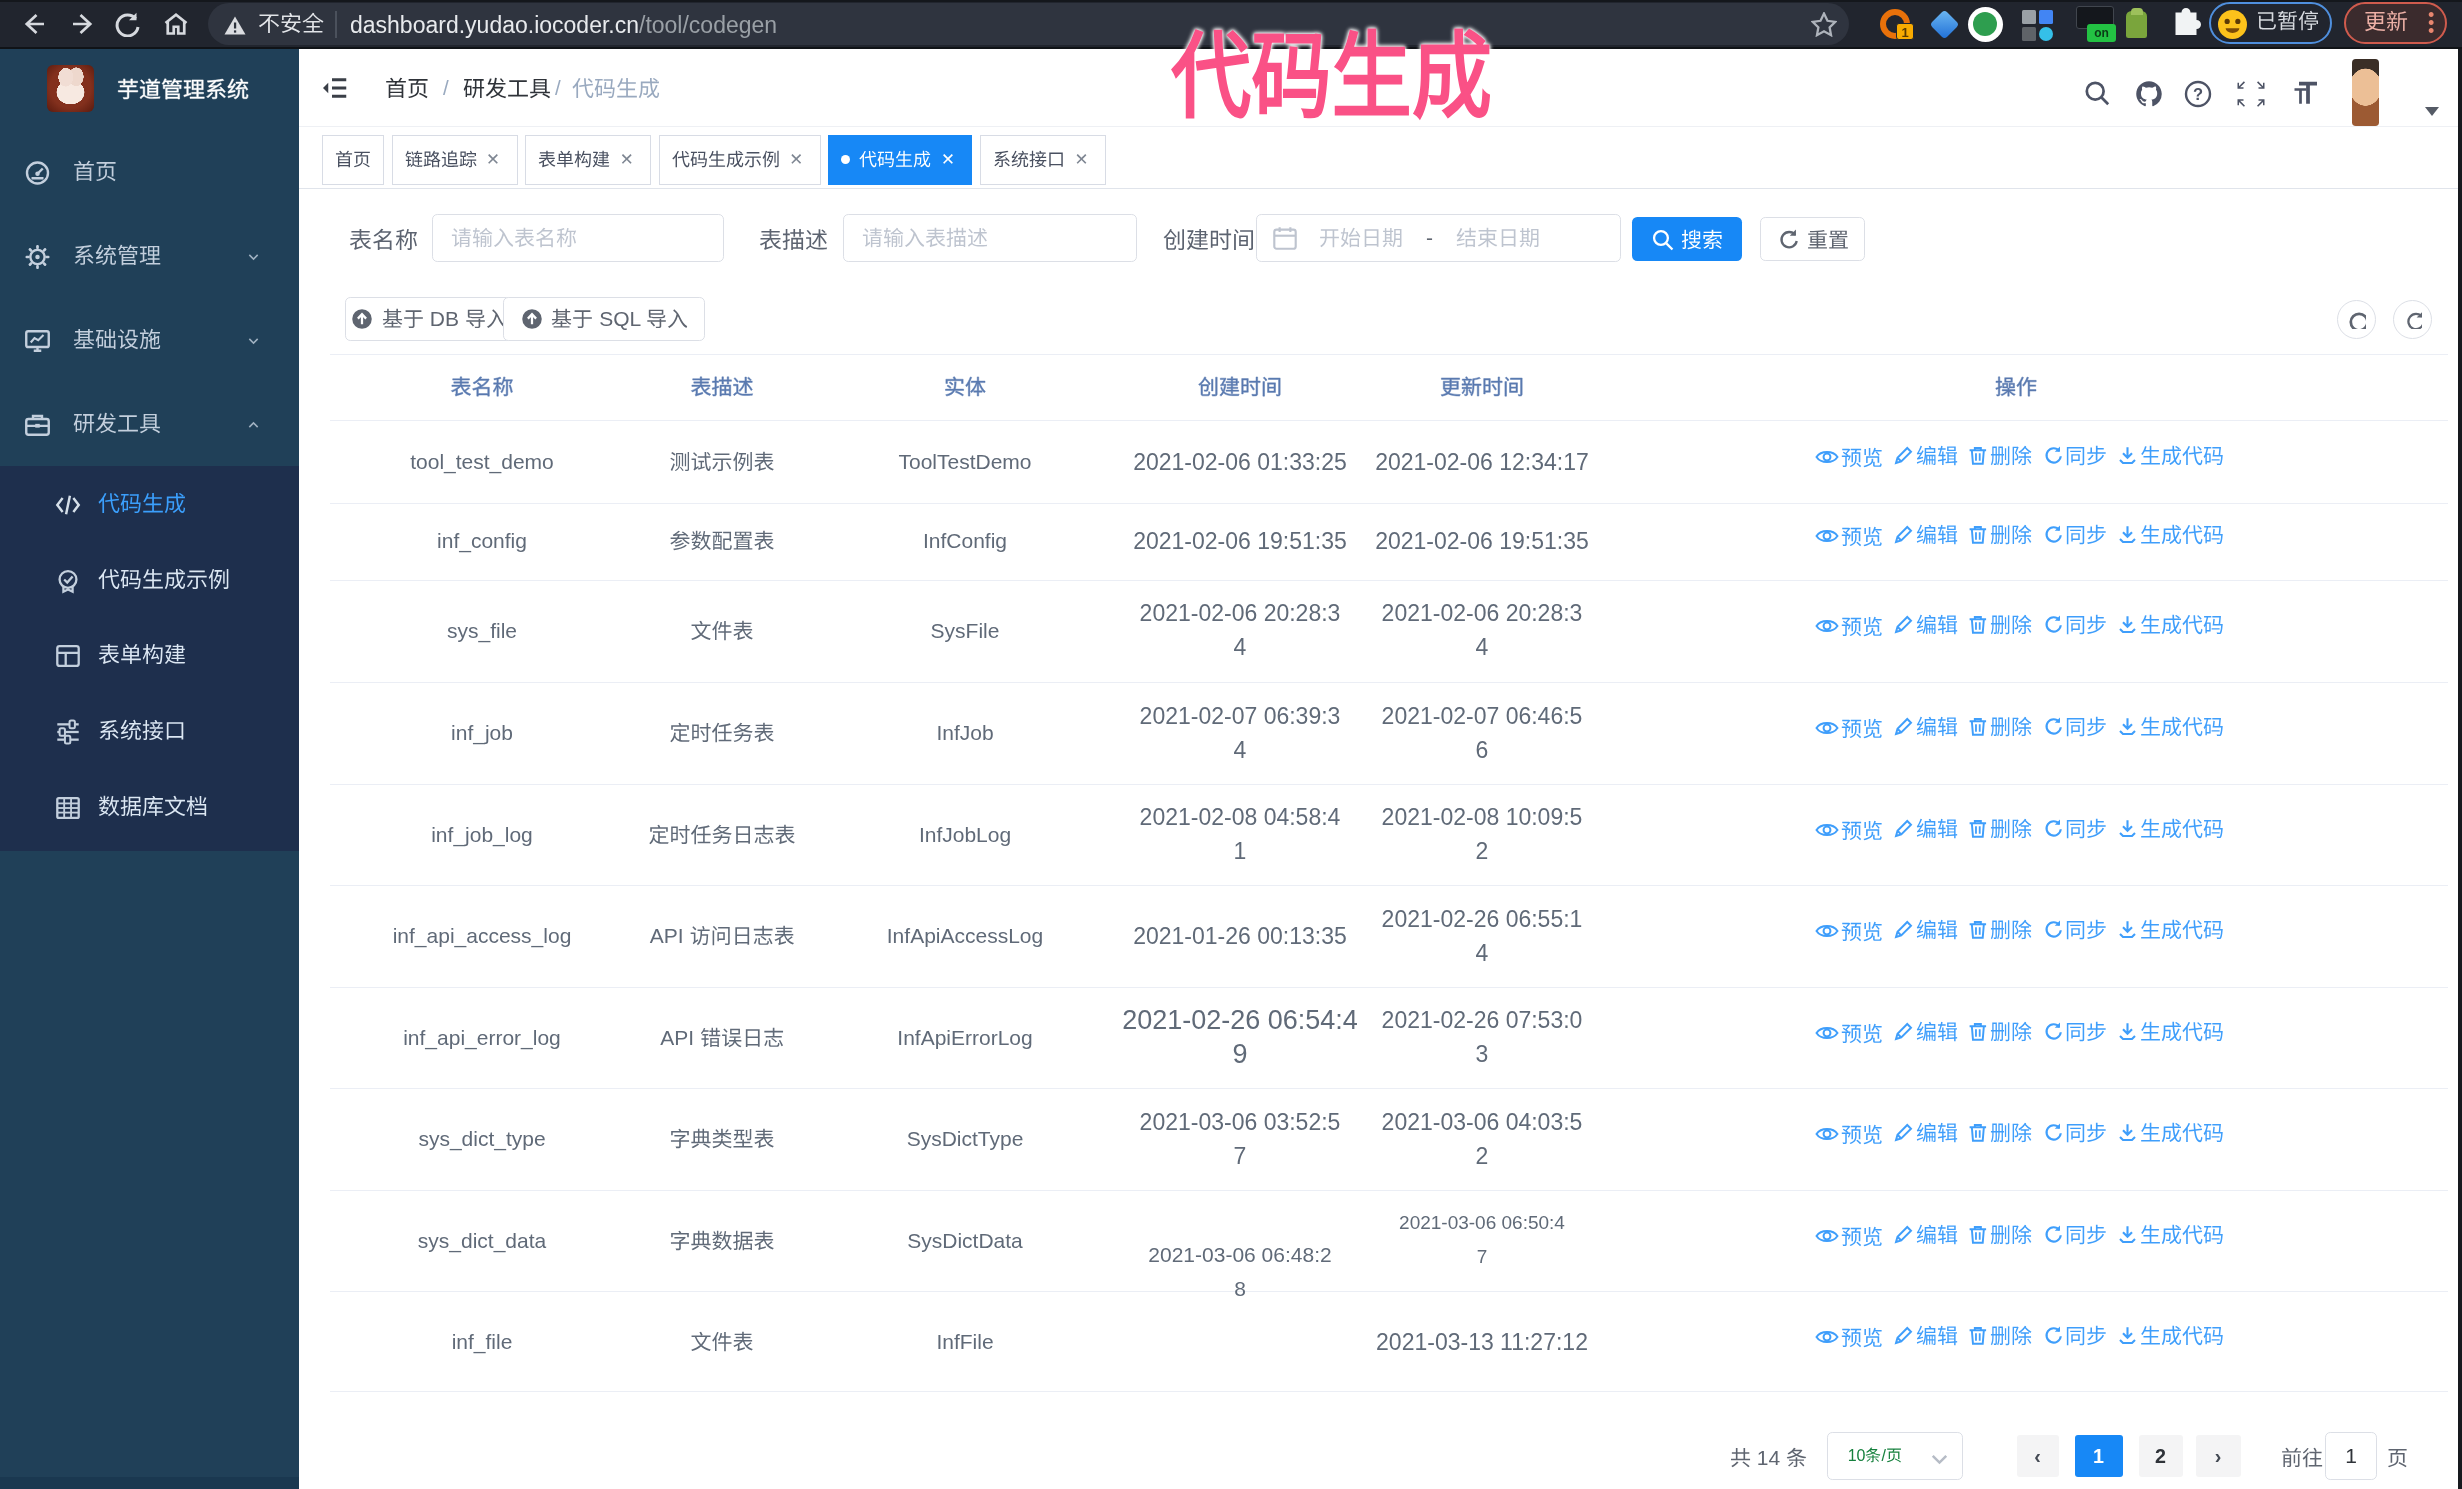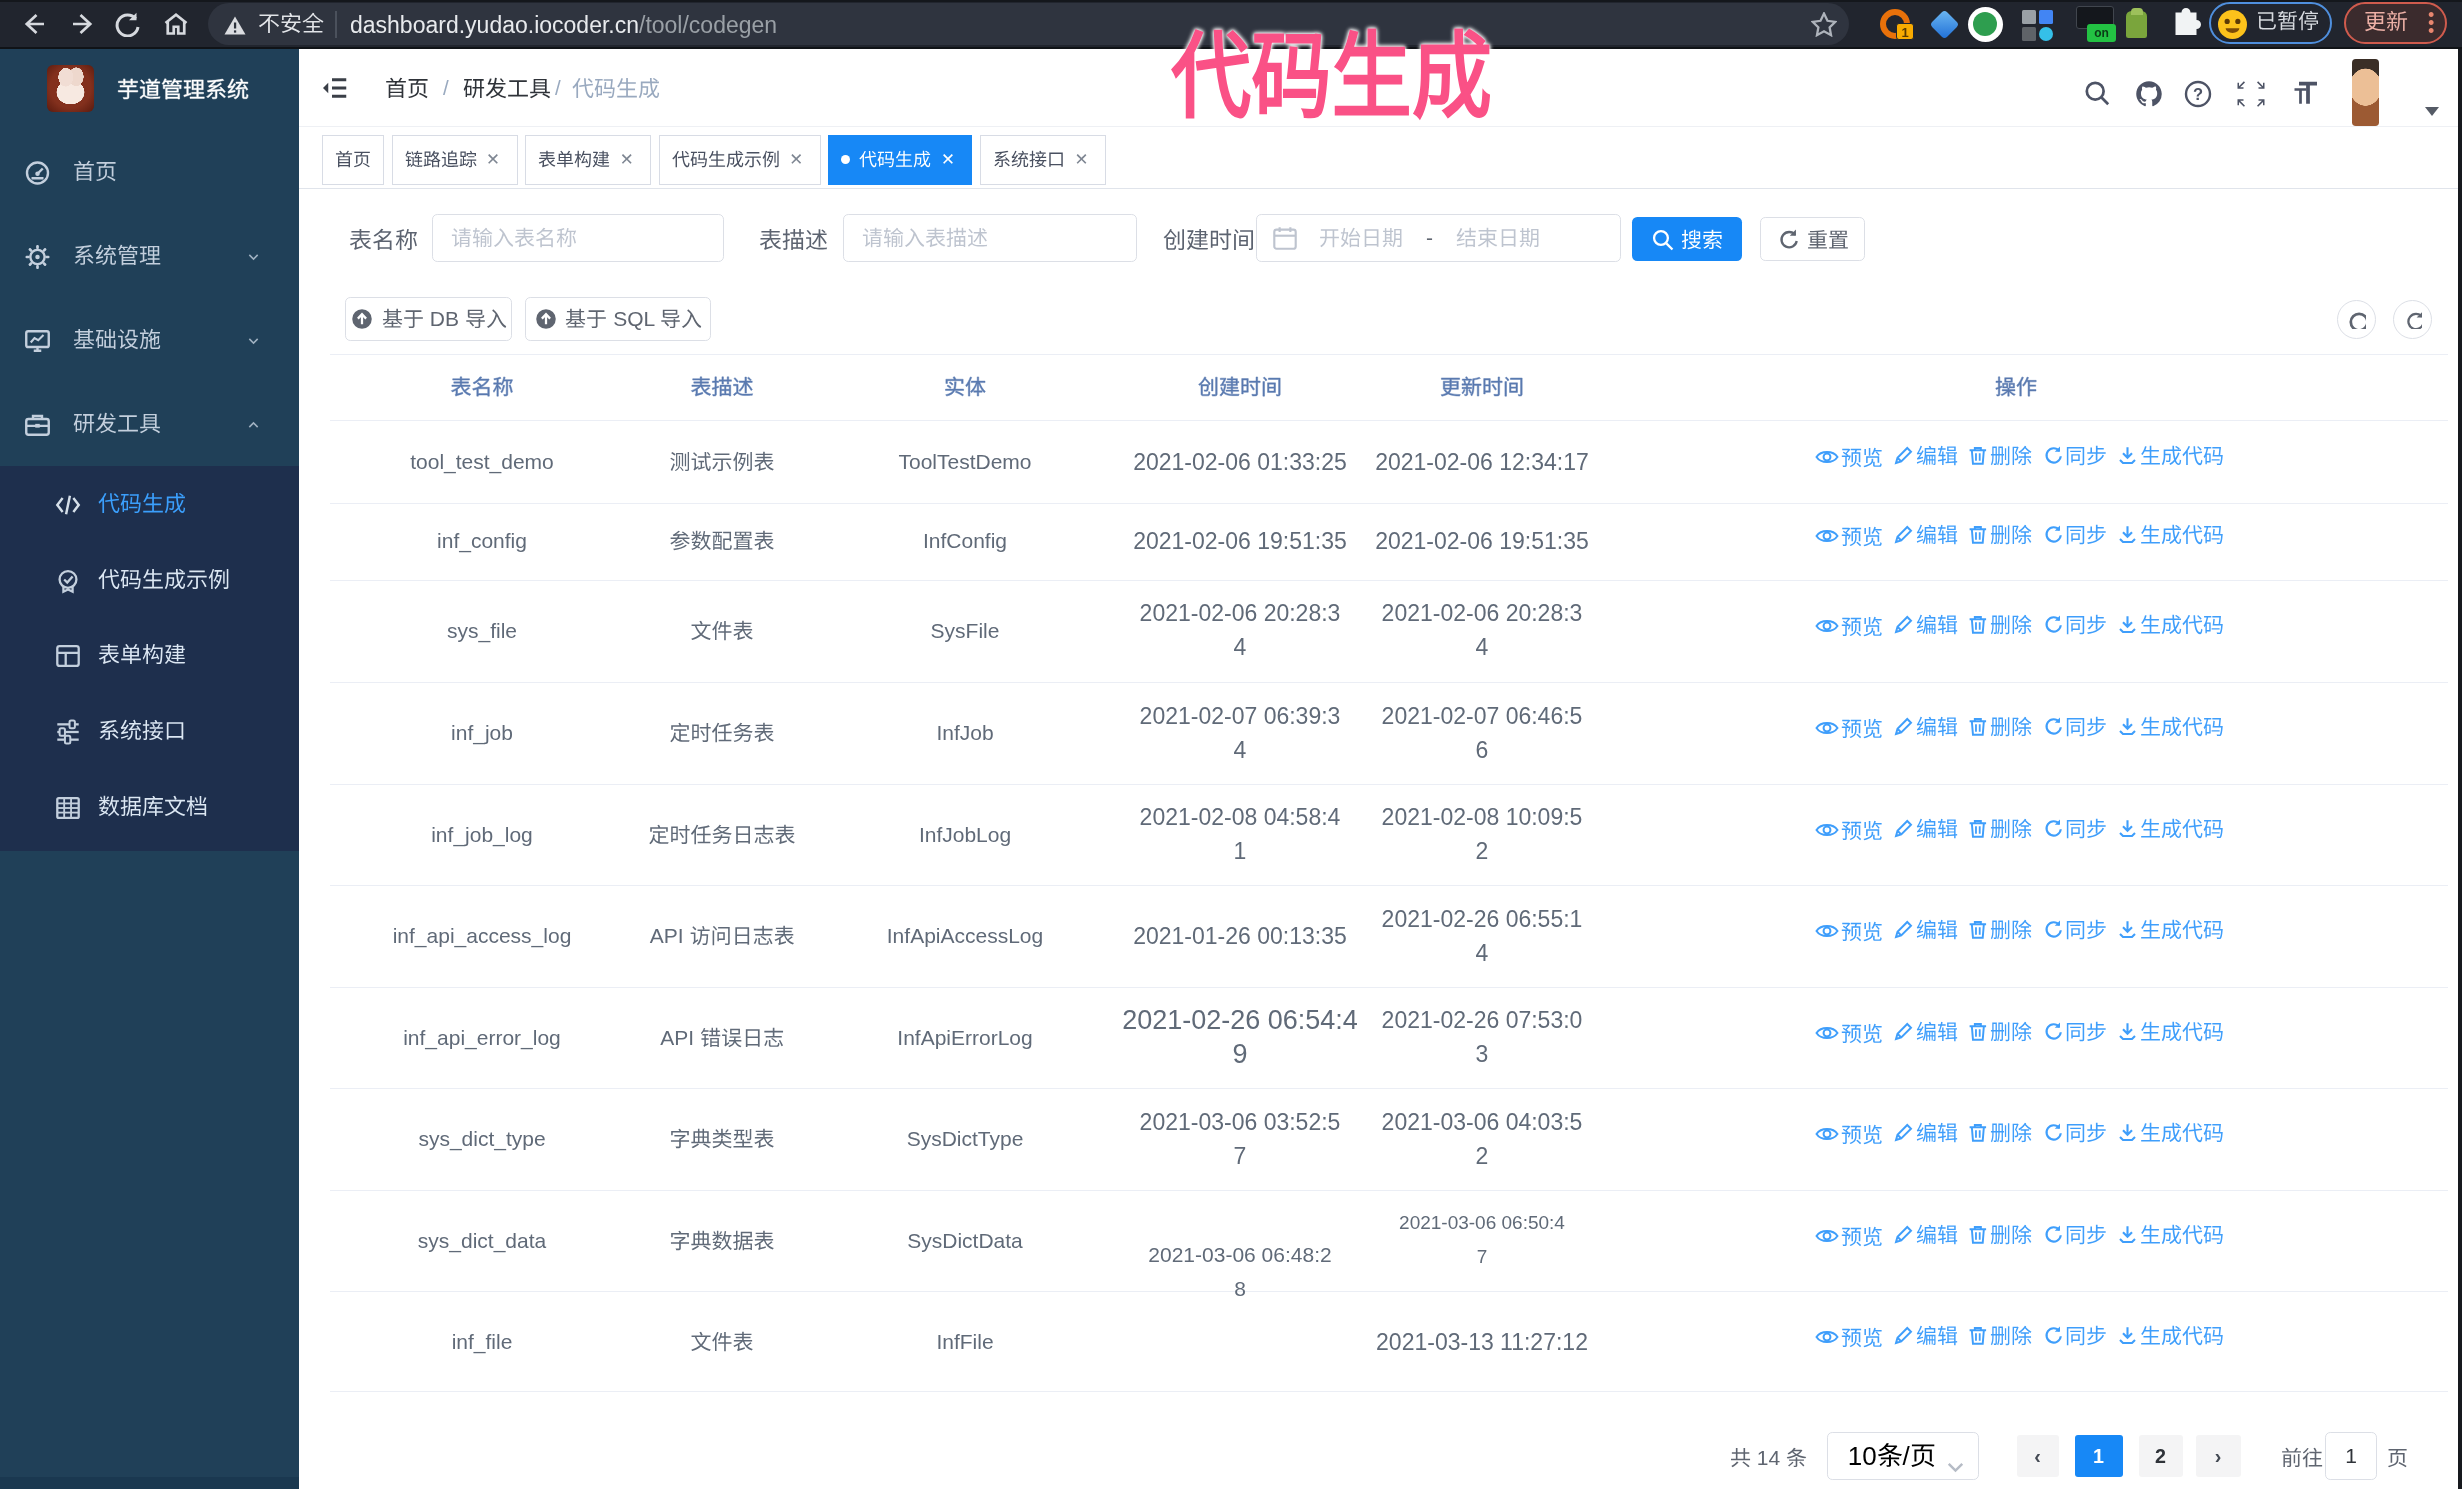--- a/index.html
+++ b/index.html
@@ -428,21 +428,21 @@
       <path d="M16 23 L16 11 M10.5 15.5 L16 9.5 L21.5 15.5" stroke="#fff" stroke-width="3" fill="none"></path>
     </svg>
     <span><svg class="k " style="width:2em;" viewBox="0 -880 2000 1000">
         <use href="#k基"></use>
         <use href="#k于" x="1000"></use>
       </svg> DB <svg class="k " style="width:2em;" viewBox="0 -880 2000 1000">
         <use href="#k导"></use>
         <use href="#k入" x="1000"></use>
       </svg></span>
   </div>
-<div class="btn plain" style="left:525px;top:297px;width:186px">
+<div class="btn plain" style="left:503px;top:297px;width:202px">
     <svg class="i" width="24" height="24" viewBox="0 0 32 32" style="">
       <circle cx="16" cy="16" r="13" fill="#5f6570"></circle>
       <path d="M16 23 L16 11 M10.5 15.5 L16 9.5 L21.5 15.5" stroke="#fff" stroke-width="3" fill="none"></path>
     </svg>
     <span><svg class="k " style="width:2em;" viewBox="0 -880 2000 1000">
         <use href="#k基"></use>
         <use href="#k于" x="1000"></use>
       </svg> SQL <svg class="k " style="width:2em;" viewBox="0 -880 2000 1000">
         <use href="#k导"></use>
         <use href="#k入" x="1000"></use>
@@ -1088,21 +1088,21 @@
           <use href="#k代" x="2000"></use>
           <use href="#k码" x="3000"></use>
         </svg>
       </span></div>
   </div>
 <div class="abs" style="left:1730px;top:1446px;font-size:21px;color:#5f6570"><svg class="k " style="width:1em;" viewBox="0 -880 1000 1000">
       <use href="#k共"></use>
     </svg> 14 <svg class="k " style="width:1em;" viewBox="0 -880 1000 1000">
       <use href="#k条"></use>
     </svg></div>
-<div class="inp" style="left:1827px;top:1432px;width:152px;color:#000000;font-size:26px">
+<div class="inp" style="left:1827px;top:1432px;width:136px;color:#15803d;font-size:16px">
     <span style="margin-left:19.7px">10<svg class="k " style="width:1em;" viewBox="0 -880 1000 1000">
         <use href="#k条"></use>
       </svg>/<svg class="k " style="width:1em;" viewBox="0 -880 1000 1000">
         <use href="#k页"></use>
       </svg></span>
     <span style="position:absolute;right:12px;top:16.7px"><svg class="i" width="21" height="14.4" viewBox="0 0 28 19" style="">
         <path d="M5 5 L14 14 L23 5" stroke="#b6bcc6" stroke-width="3.4" fill="none"></path>
       </svg></span>
   </div>
 <div class="pgbtn abs" style="left:2009px;top:1435px;width:42px;color:#444a54">‹</div>

